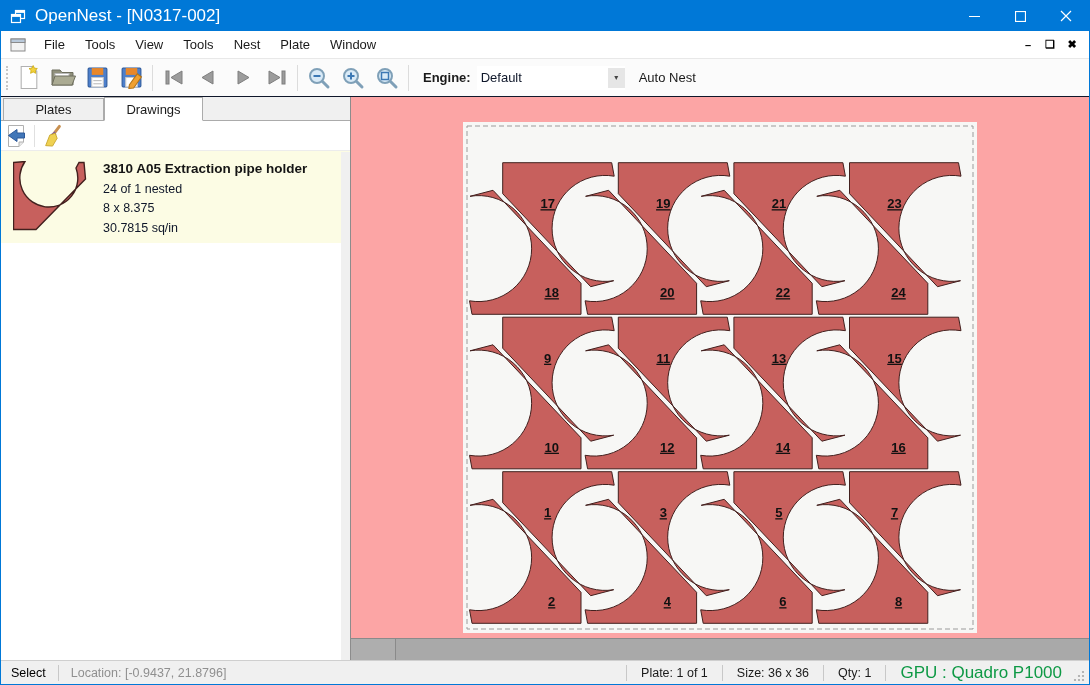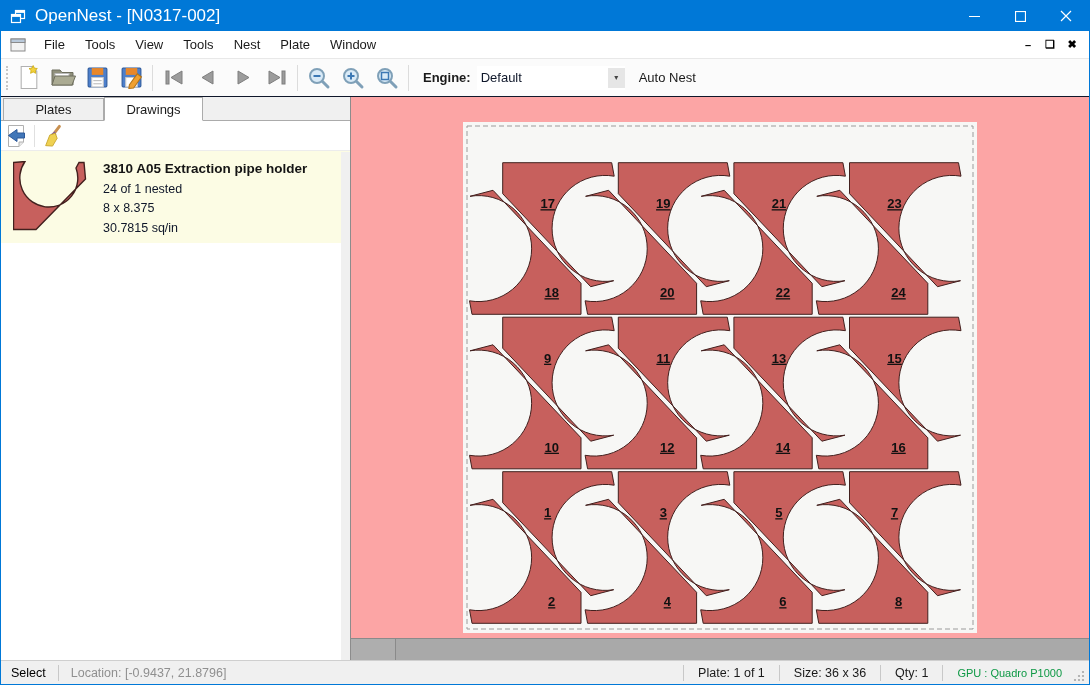--- a/index.html
+++ b/index.html
@@ -54,21 +54,21 @@
   .h-scroll { position:absolute; left:0; right:0; bottom:0; height:22px; background:#a9a9a9; border-top:1px solid #8a8a8a; }
   .h-thumb { position:absolute; left:0; top:0; bottom:0; width:45px; background:#aeaeae; border-right:1px solid #8a8a8a; }
 
   
   .statusbar { height:24px; background:#f0f0f0; border-top:1px solid #cfcfcf; display:flex; align-items:center; font-size:12.5px; flex:0 0 auto; }
   .sb-sep { width:1px; height:16px; background:#c8c8c8; }
   .sb-mode { color:#000; padding:0 12px 0 10px; }
   .sb-loc { color:#8f8f8f; padding:0 12px; }
   .sb-right { margin-left:auto; display:flex; align-items:center; height:100%; }
   .sb-item { color:#1a1a1a; padding:0 14px; }
-  .sb-gpu { padding:0 10px 0 14px; font-size:11px; }
+  .sb-gpu { padding:0 10px 0 14px; font-size:17px; }
   .sb-grip { width:14px; height:14px; margin:6px 3px 0 0; }
 </style>
 </head>
 <body>
 
 <div class="window">
 
   <div class="titlebar" style="background: rgb(0, 120, 215);">
     <svg class="appicon" viewBox="0 0 16 16">
       <rect x="5.5" y="2.5" width="9" height="8" fill="none" stroke="#fff" stroke-width="1.2"></rect>

